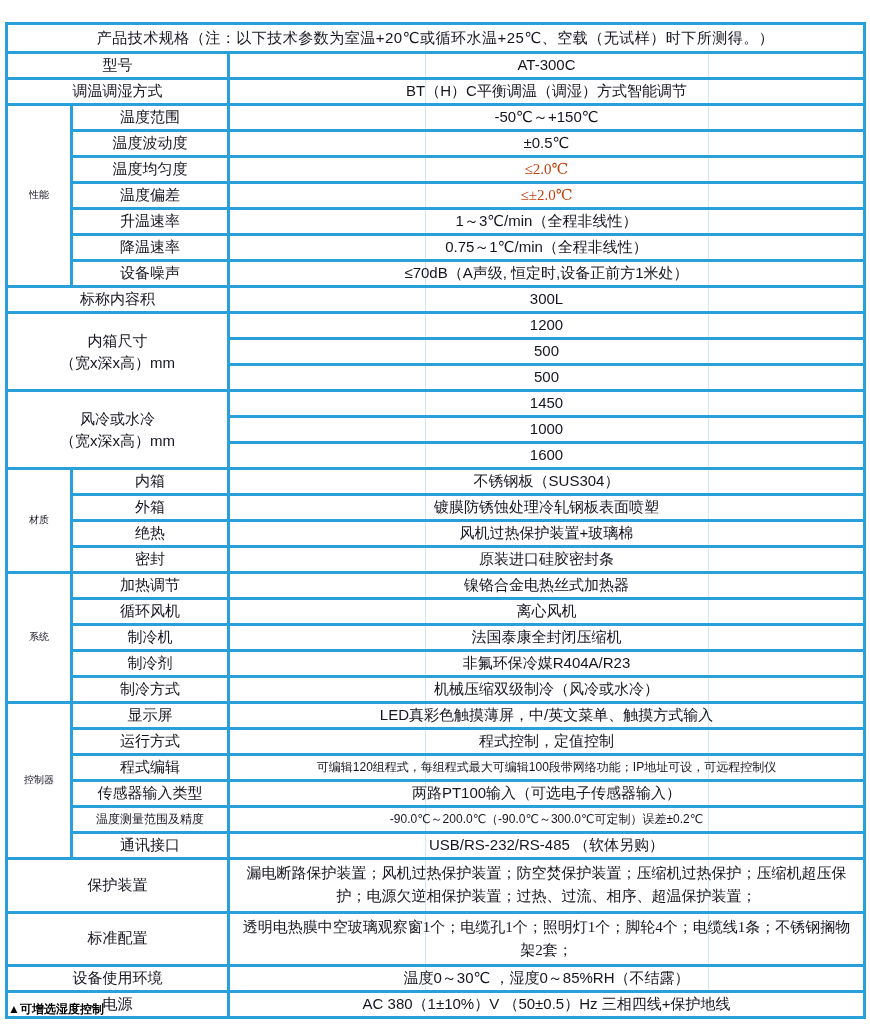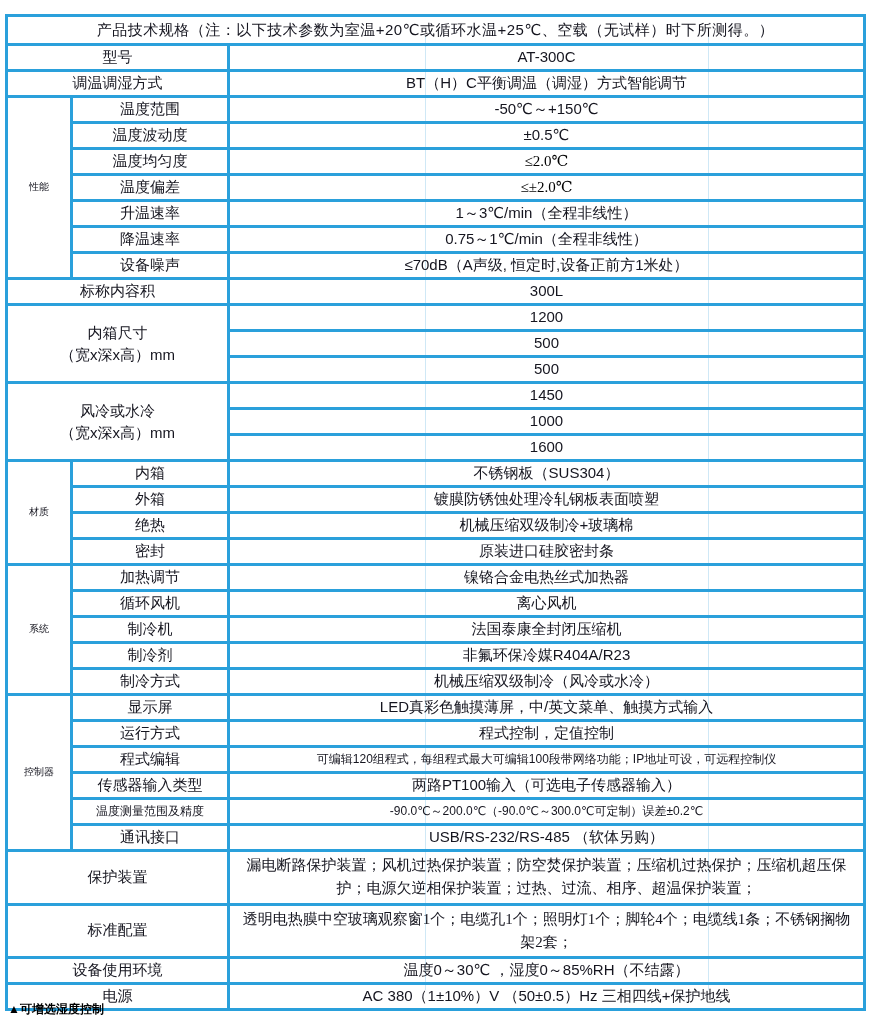--- a/index.html
+++ b/index.html
@@ -1,31 +1,31 @@
 <!DOCTYPE html>
 <html><head>
 <meta charset="utf-8">
 <style>
   html,body{margin:0;padding:0;background:#fff;}
   body{font-family:"Liberation Sans","DejaVu Sans",sans-serif;color:#15151f;}
   .page{position:relative;width:870px;height:1024px;background:#fff;overflow:hidden;}
   .gridline{position:absolute;top:36px;bottom:34px;width:1px;background:rgba(160,210,238,.5);}
   .gl1{left:425px;}
   .gl2{left:708px;}
-  table.spec{position:absolute;left:5px;top:14px;width:861px;border-collapse:collapse;table-layout:fixed;background:transparent;}
+  table.spec{position:absolute;left:5px;top:22px;width:861px;border-collapse:collapse;table-layout:fixed;background:transparent;}
   col.c1{width:65px;}
   col.c2{width:157px;}
   td{border:3px solid #2aa0db;text-align:center;vertical-align:middle;height:23px;font-size:15px;line-height:1.25;padding:0 4px;background:transparent;}
   td.hdr{height:26px;font-size:15px;letter-spacing:.5px;}
   td.grp{font-size:10px;}
   td.lbl{}
   td.val{}
   .pre{white-space:pre-line;line-height:1.45;}
   td.tall{height:44px;line-height:1.55;padding:2px 8px;font-family:Liberation Serif, serif;}
-  .green{color:#000000;font-family:"Liberation Serif","DejaVu Serif",serif;}
+  .green{color:#c2410c;font-family:"Liberation Serif","DejaVu Serif",serif;}
   .small{font-size:12px;}
   .footer{position:absolute;left:8px;top:1001px;font-size:12px;font-weight:bold;color:#000;}
 </style>
 </head>
 <body>
 
 <div class="page">
   <div class="gridline gl1"></div>
   <div class="gridline gl2"></div>
 
@@ -111,21 +111,21 @@
         <td rowspan="4" class="grp">材质</td>
         <td class="lbl">内箱</td>
         <td class="val">不锈钢板（SUS304）</td>
       </tr>
       <tr>
         <td class="lbl">外箱</td>
         <td class="val">镀膜防锈蚀处理冷轧钢板表面喷塑</td>
       </tr>
       <tr>
         <td class="lbl">绝热</td>
-        <td class="val">机械压缩双级制冷+玻璃棉</td>
+        <td class="val">风机过热保护装置+玻璃棉</td>
       </tr>
       <tr>
         <td class="lbl">密封</td>
         <td class="val">原装进口硅胶密封条</td>
       </tr>
 
       <tr>
         <td rowspan="5" class="grp">系统</td>
         <td class="lbl">加热调节</td>
         <td class="val">镍铬合金电热丝式加热器</td>

